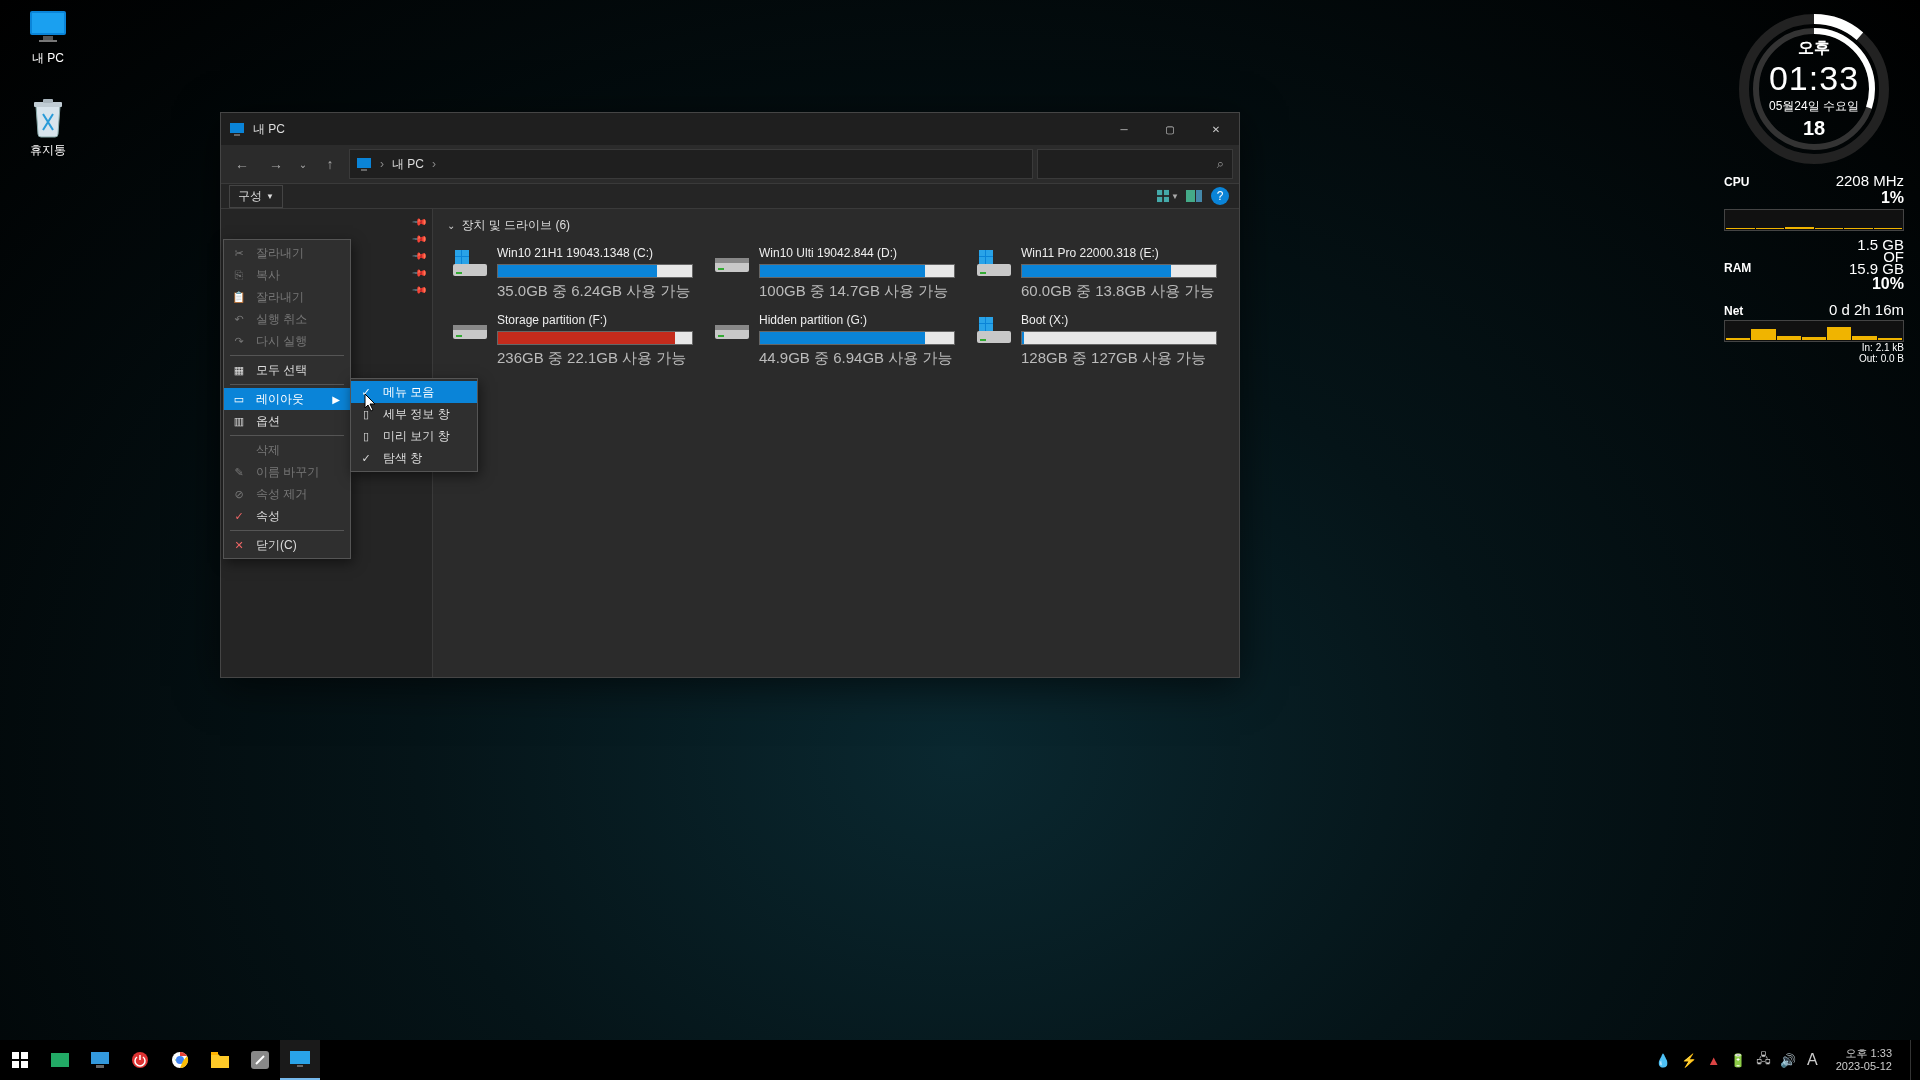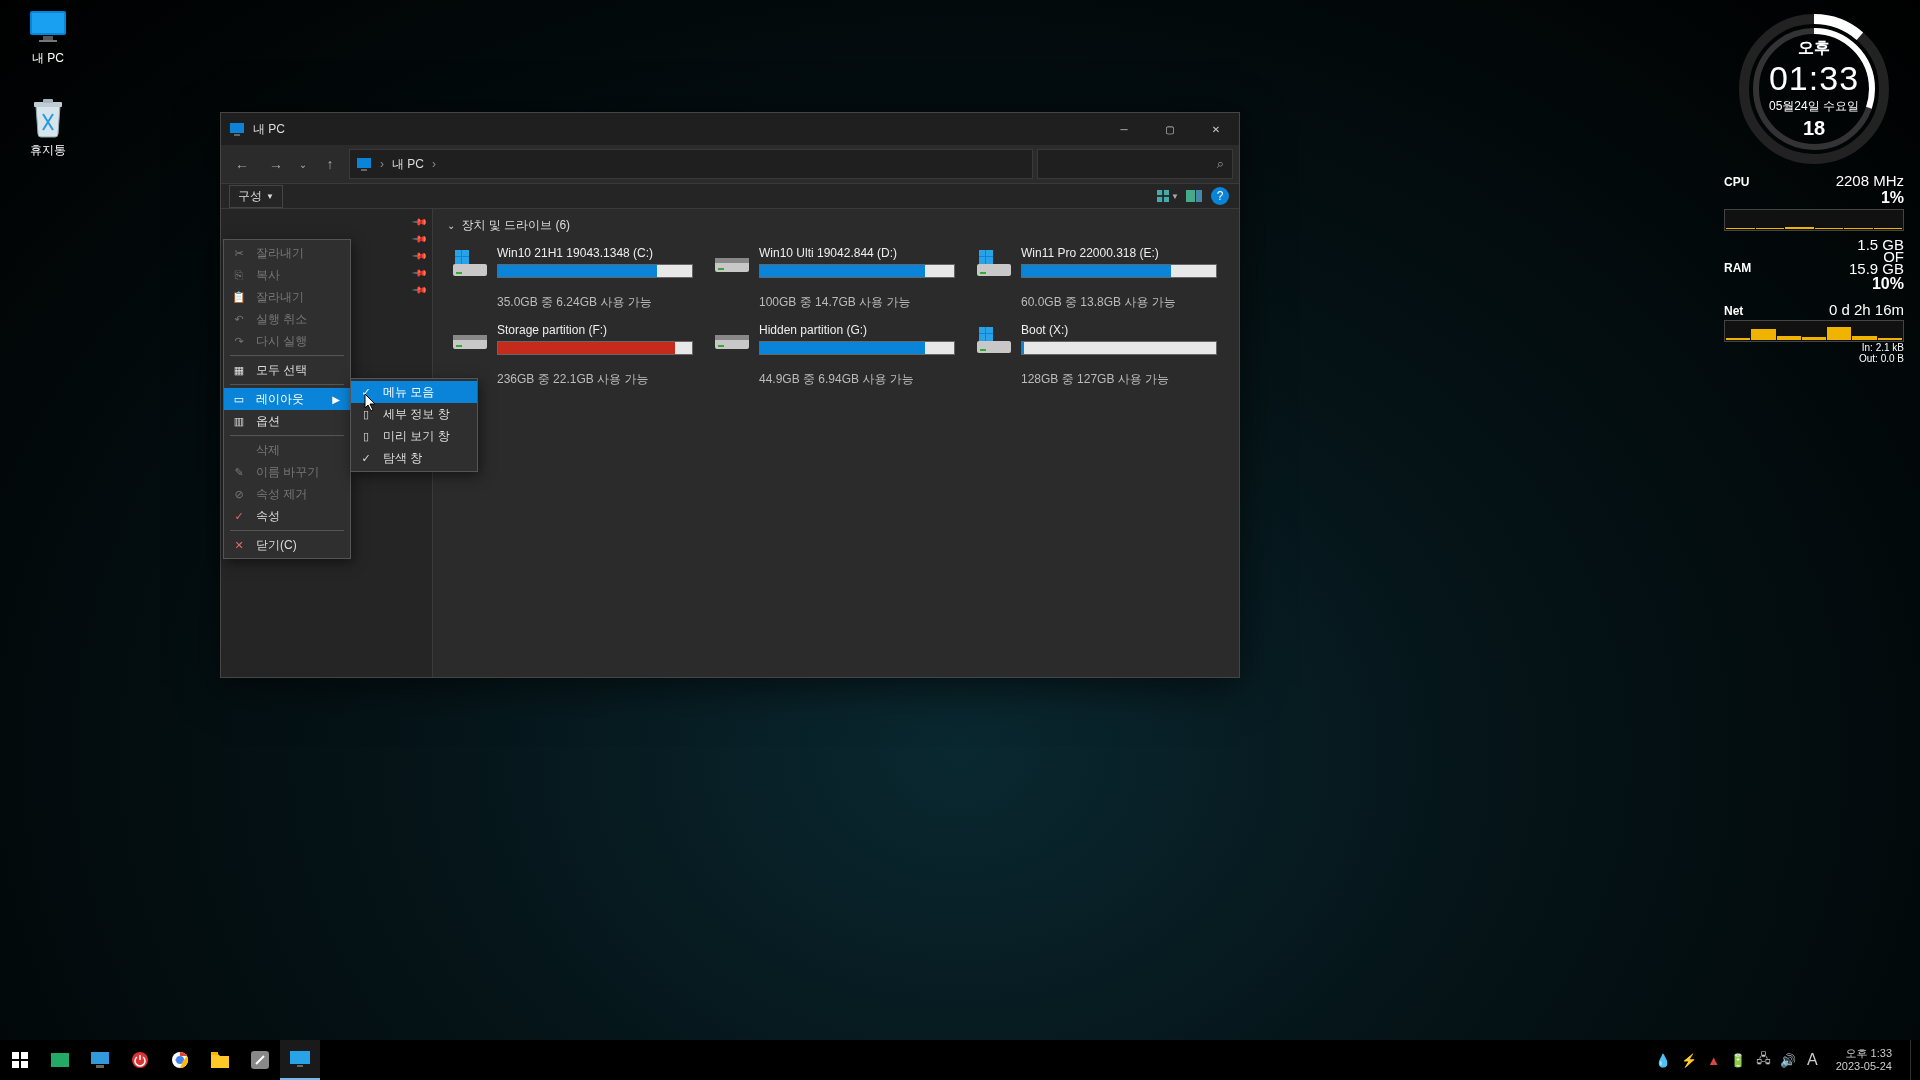--- a/index.html
+++ b/index.html
@@ -49,21 +49,21 @@
   .content { flex: 1; padding: 8px 14px; overflow: hidden; }
   .group-header { font-size: 12px; color: #ddd; display: flex; align-items: center; gap: 6px; margin-bottom: 8px; }
   .group-header .chev { font-size: 10px; color: #ccc; }
   .drives { display: flex; flex-wrap: wrap; gap: 4px 12px; }
   .drive { width: 250px; display: flex; gap: 8px; padding: 4px; }
   .drive-icon { width: 38px; height: 32px; margin-top: 2px; display: flex; align-items: center; justify-content: center; }
   .drive-info { flex: 1; }
   .drive-name { font-size: 12px; color: #eee; margin-bottom: 4px; white-space: nowrap; }
   .drive-bar { height: 14px; background: #e8e8e8; border: 1px solid #666; position: relative; }
   .drive-fill { height: 100%; }
-  .drive-usage { font-size: 12px; color: #bbb; margin-top: 16px; }
+  .drive-usage { font-size: 15px; color: #bbb; margin-top: 4px; }
 
   .statusbar { height: 24px; background: #252525; border-top: 1px solid #3a3a3a; display: flex; align-items: center; padding: 0 8px; font-size: 12px; color: #ccc; }
   .statusbar .spacer { flex: 1; }
   .statusbar .view-icon { width: 20px; height: 18px; margin-left: 4px; background: #444; }
 
   
   .ctx-menu { position: absolute; background: #2f2f2f; border: 1px solid #555; box-shadow: 2px 4px 12px rgba(0,0,0,.5); font-size: 12px; padding: 2px 0; }
   .ctx-menu .item { height: 22px; display: flex; align-items: center; padding: 0 10px 0 6px; gap: 8px; color: #ddd; white-space: nowrap; }
   .ctx-menu .item.disabled { color: #777; }
   .ctx-menu .item.hover { background: #0a84d8; color: #fff; }
@@ -513,17 +513,17 @@
   <div class="tray">
     <span style="color:#5bf">💧</span>
     <span>⚡</span>
     <span style="color:#d44">▲</span>
     <span>🔋</span>
     <span>🖧</span>
     <span>🔊</span>
     <span style="font-size:16px">A</span>
     <div class="clock-tray">
       <div>오후 1:33</div>
-      <div>2023-05-24</div>
+      <div>2023-05-12</div>
     </div>
     <div style="width:6px;height:40px;border-left:1px solid #333"></div>
   </div>
 </div>
 
 </body></html>

